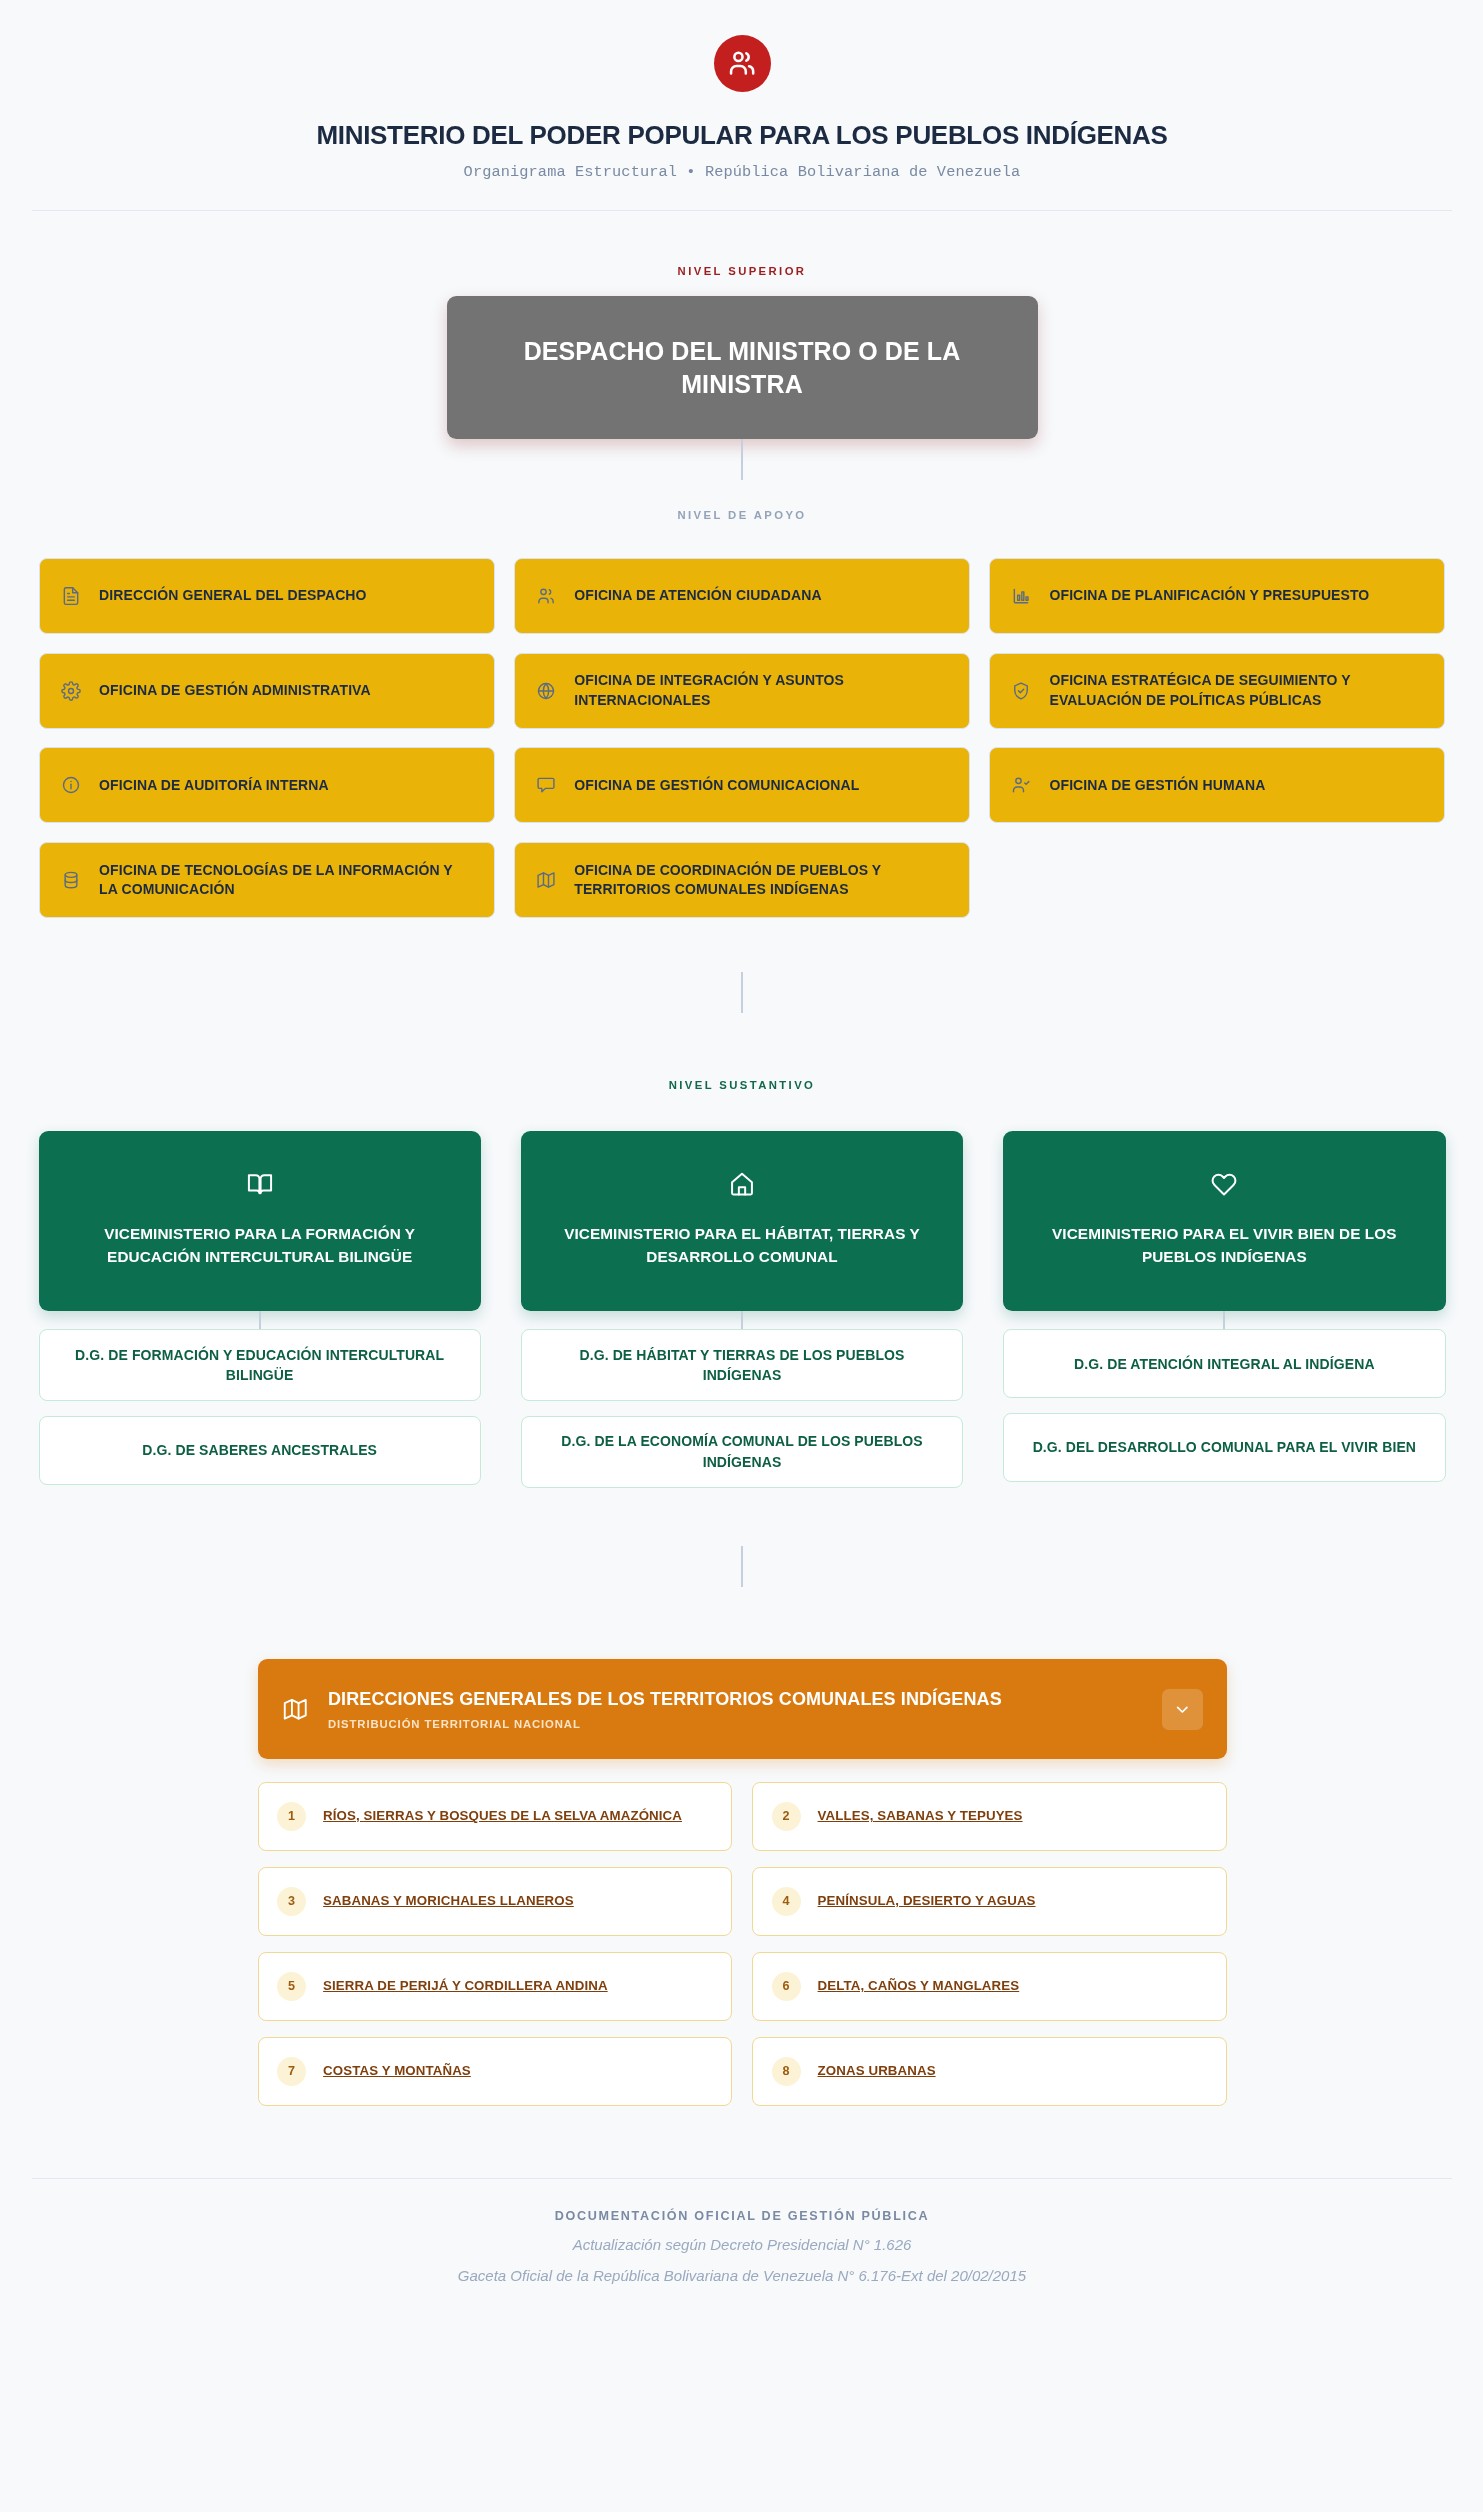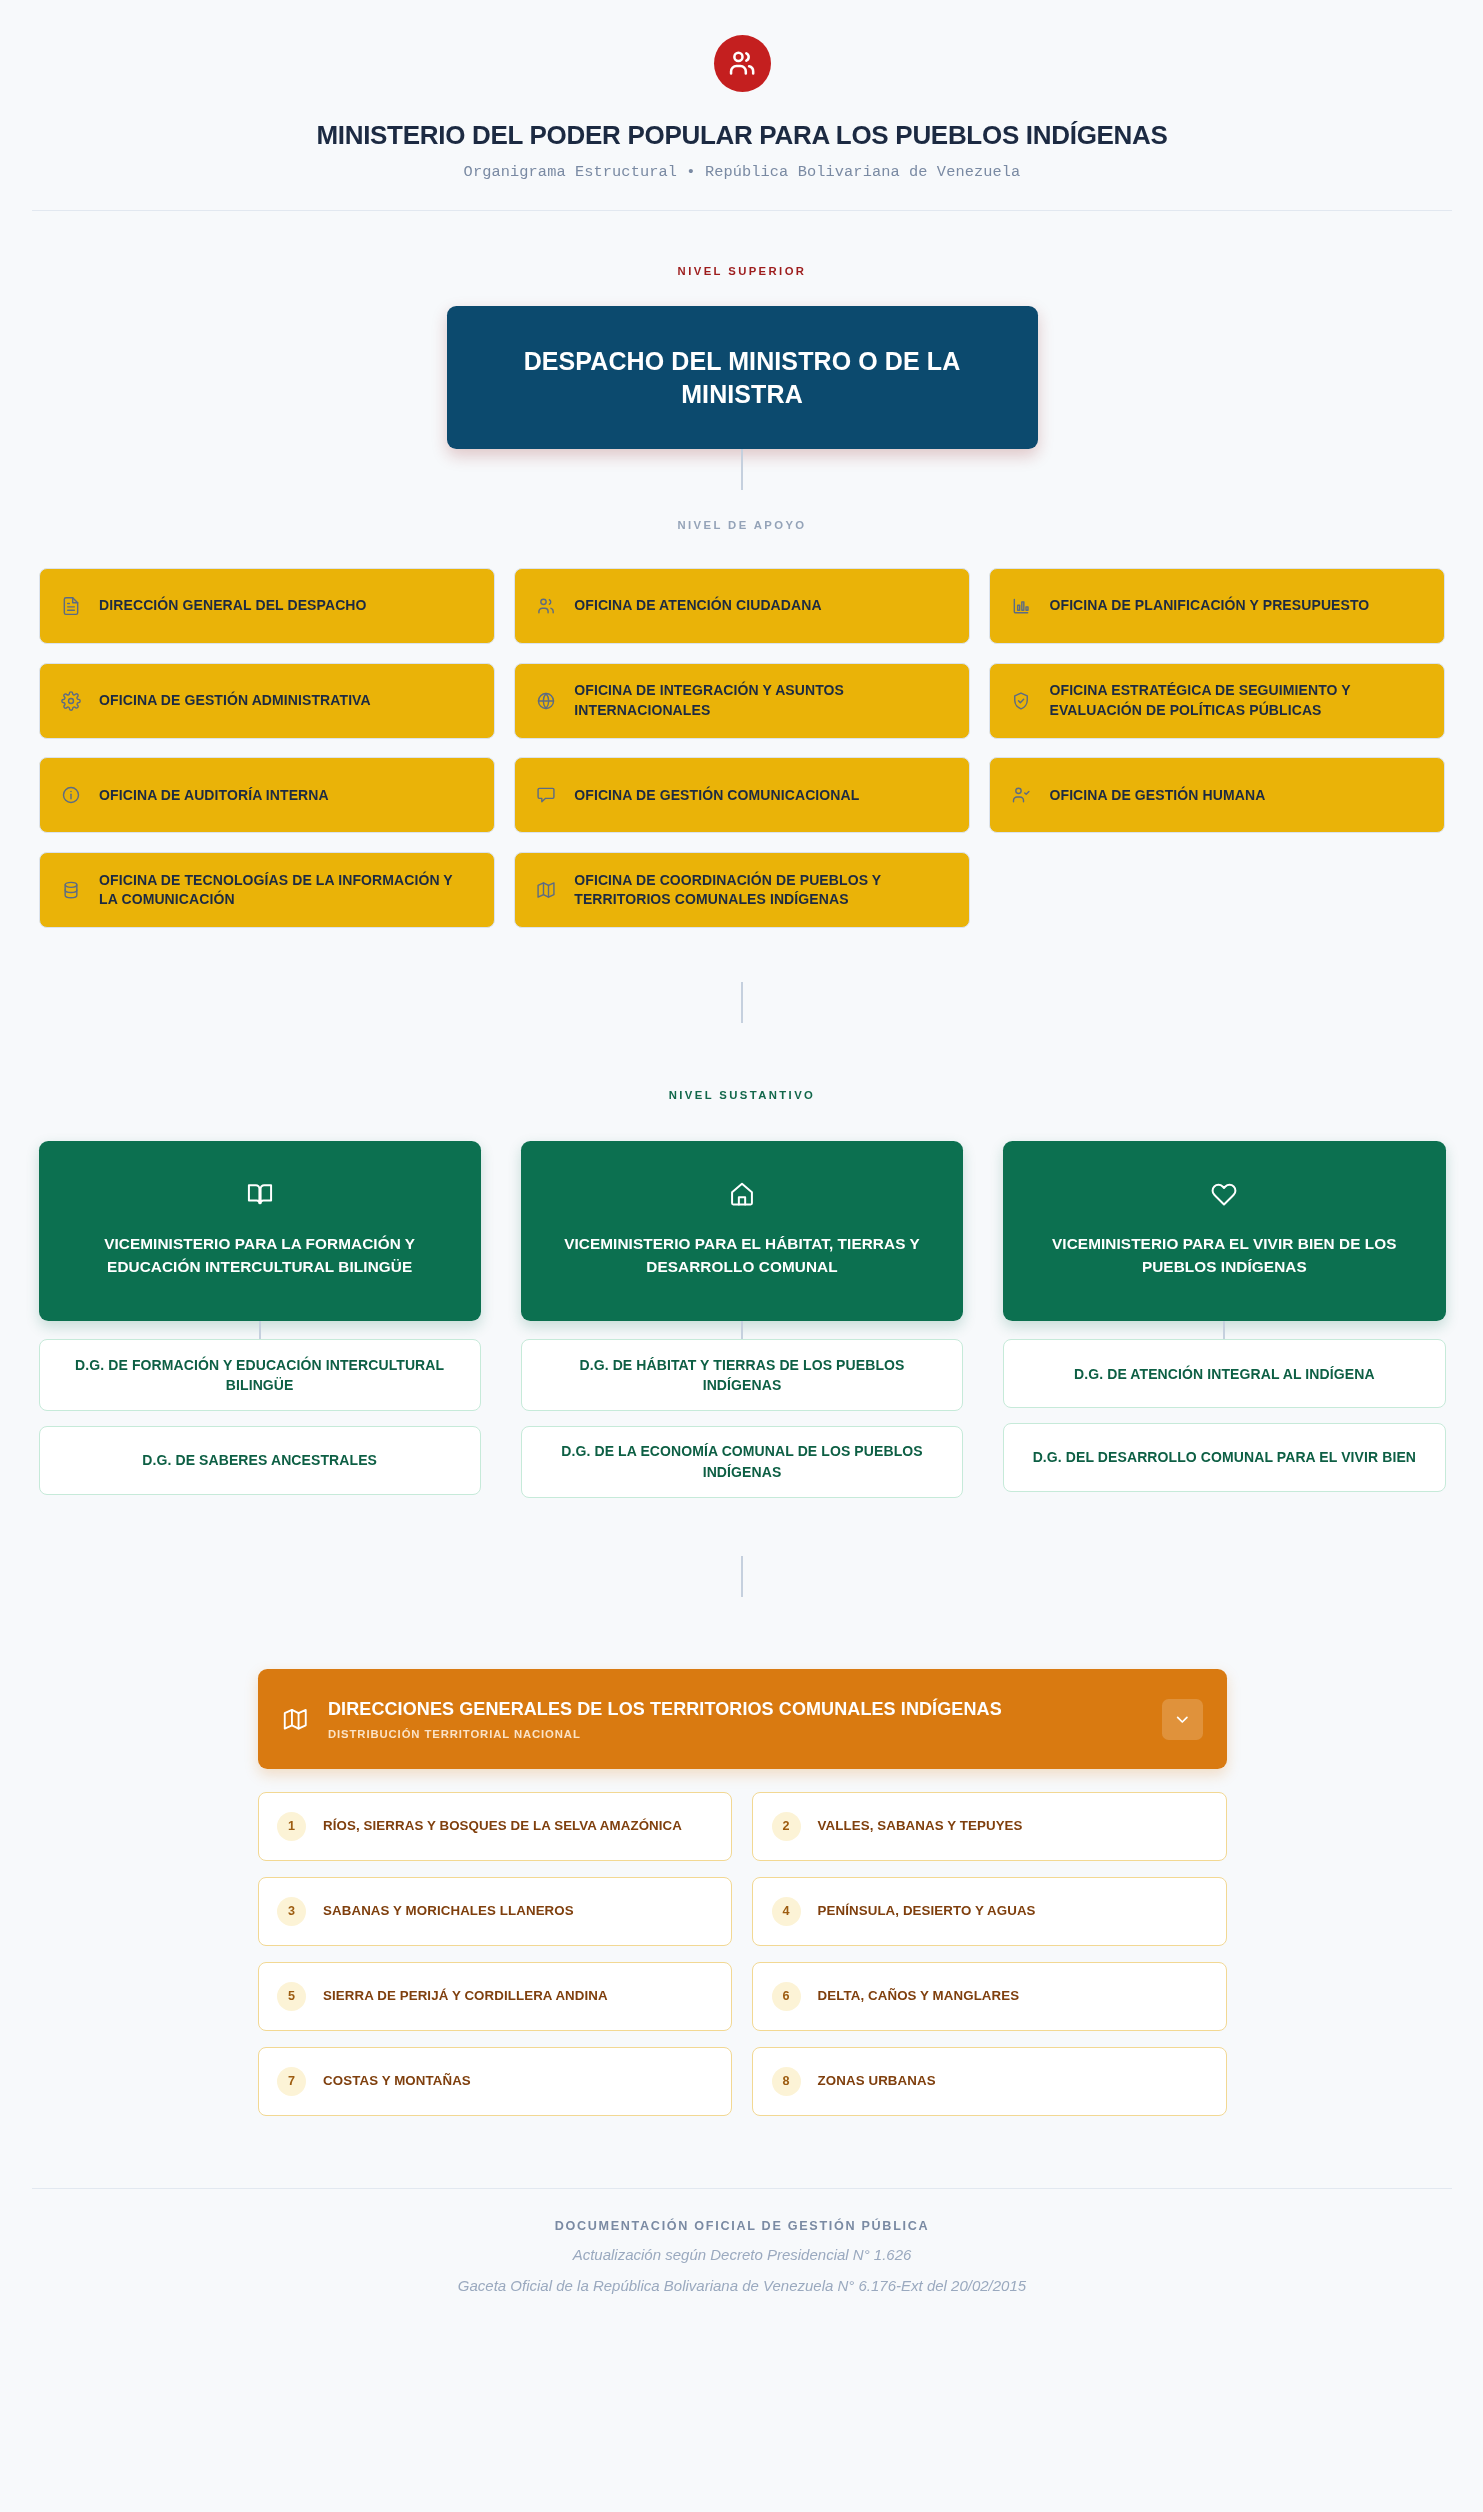--- a/index.html
+++ b/index.html
@@ -80,22 +80,22 @@
     background: #c5d0de;
     margin: 0 auto;
   }
   .connector.v-long  { height: 41px; }
 
   
   .minister-wrap { margin-top: 54px; }
 
   .minister-card {
     width: 591px;
-    margin: 29px auto 0 auto;
-    background: #0c4a6e;
+    margin: 19px auto 0 auto;
+    background: #737373;
     border-radius: 9.3px;
     padding: 29px 37px;
     min-height: 143px;
     display: flex;
     align-items: center;
     justify-content: center;
     box-shadow: 0 6.6px 16px rgba(141,23,23,0.22);
   }
   .minister-card .label {
     color: #ffffff;
@@ -292,20 +292,21 @@
     display: flex;
     align-items: center;
     justify-content: center;
   }
   .territorial-item .t-name {
     font-size: 13.3px;
     font-weight: bold;
     color: #7f3f0d;
     line-height: 1.35;
     letter-spacing: 0.1px;
+    text-decoration: underline;
   }
 
   
   .footer {
     margin-top: 72px;
     text-align: center;
   }
   .footer-rule {
     width: 1420px;
     height: 0.7px;

